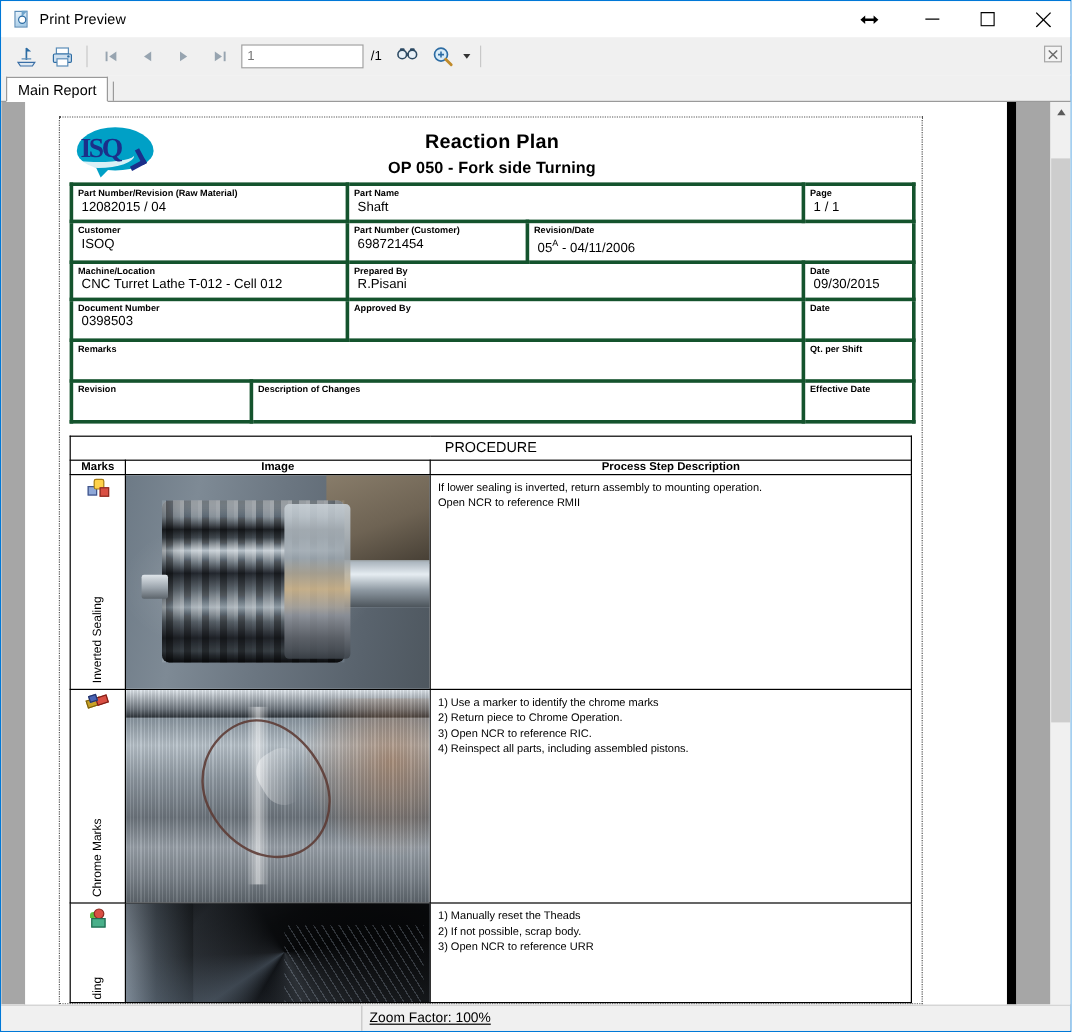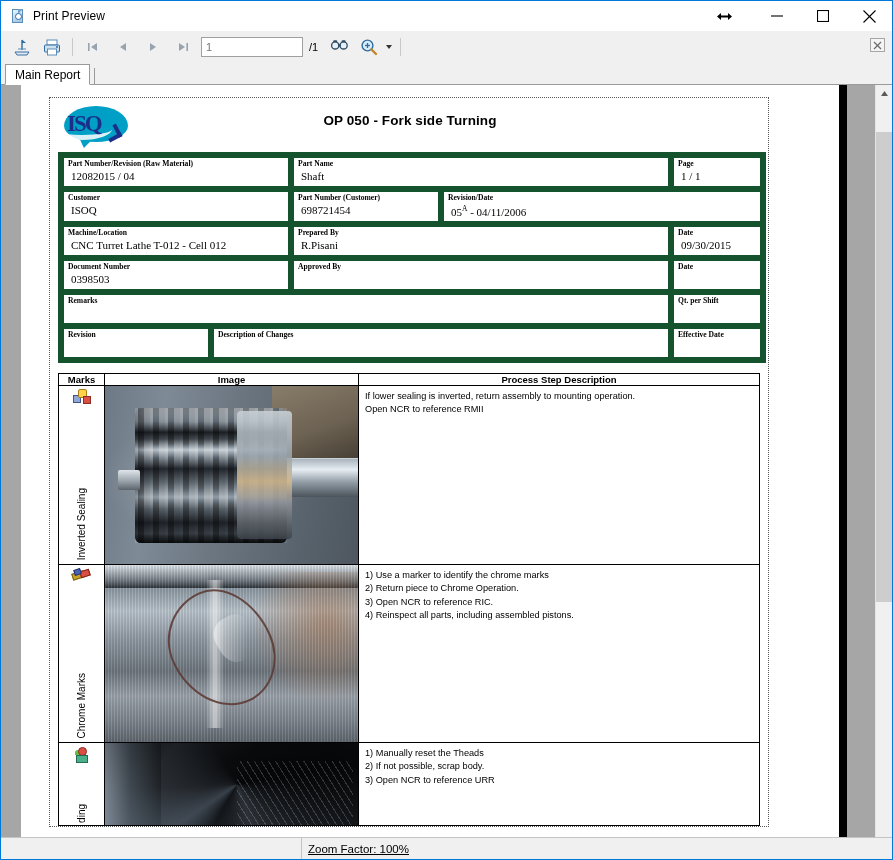--- a/index.html
+++ b/index.html
@@ -171,24 +171,23 @@
   #report-header { display: flex; align-items: flex-start; height: 48px; }
   #logo { width: 78px; height: 46px; position: relative; flex: none; margin-left: 2px; }
   #title-block { flex: 1; text-align: center; padding-top: 5px; }
   #report-title { font-size: 16.5px; font-weight: bold; color: #000; letter-spacing: .2px; }
   #report-subtitle { font-size: 13.5px; font-weight: bold; color: #000; margin-top: 4px; letter-spacing: .1px; }
   #logo-spacer { width: 78px; flex: none; }
 
   
   table.info { border-collapse: collapse; width: 100%; table-layout: fixed; }
   table.info td {
-    border: 6px solid #14532d;
+    border: 3px solid #14532d;
     vertical-align: top;
     padding: 0;
-    font-family: Liberation Serif, serif;
   }
   .lbl { font-size: 7.6px; font-weight: bold; color: #000; padding: 2px 4px 0 4px; line-height: 1.15; }
   .val { font-size: 11px; color: #000; padding: 1px 4px 3px 7px; line-height: 1.2; min-height: 15px; white-space: nowrap; }
   .val sup { font-size: 7.5px; vertical-align: super; }
   .cell-h28 { height: 31px; }
   .cell-h33 { height: 34px; }
 
   
   #procedure-wrap { margin-top: 10px; }
   table.proc { border-collapse: collapse; width: 100%; table-layout: fixed; }
@@ -520,20 +519,21 @@
 
         <div id="report-header">
           <div id="logo">
             <div class="bubble"></div>
             <div class="tail"></div>
             <div class="swoosh"></div>
             <div class="letters">ISQ</div>
             <div class="qtail"></div>
           </div>
           <div id="title-block">
+            <div id="report-title">Reaction Plan</div>
             <div id="report-subtitle">OP 050 - Fork side Turning</div>
           </div>
           <div id="logo-spacer"></div>
         </div>
 
         <table class="info">
           <colgroup>
             <col style="width:150px">
               <col style="width:80px">
             <col style="width:150px">
@@ -627,20 +627,23 @@
 
         <div id="procedure-wrap">
           <table class="proc">
             <colgroup>
               <col class="col-step">
                 <col class="col-image">
                 <col>
             </colgroup>
             <tbody>
               <tr>
+                <td colspan="3" id="proc-title-cell">PROCEDURE</td>
+              </tr>
+              <tr>
                 <td class="proc-head">Marks</td>
                 <td class="proc-head">Image</td>
                 <td class="proc-head">Process Step Description</td>
               </tr>
 
               <tr>
                 <td class="step-cell" style="height:178px">
                   <div class="step-icon ico-blocks">
                     <div class="b1"></div>
                       <div class="b2"></div>

